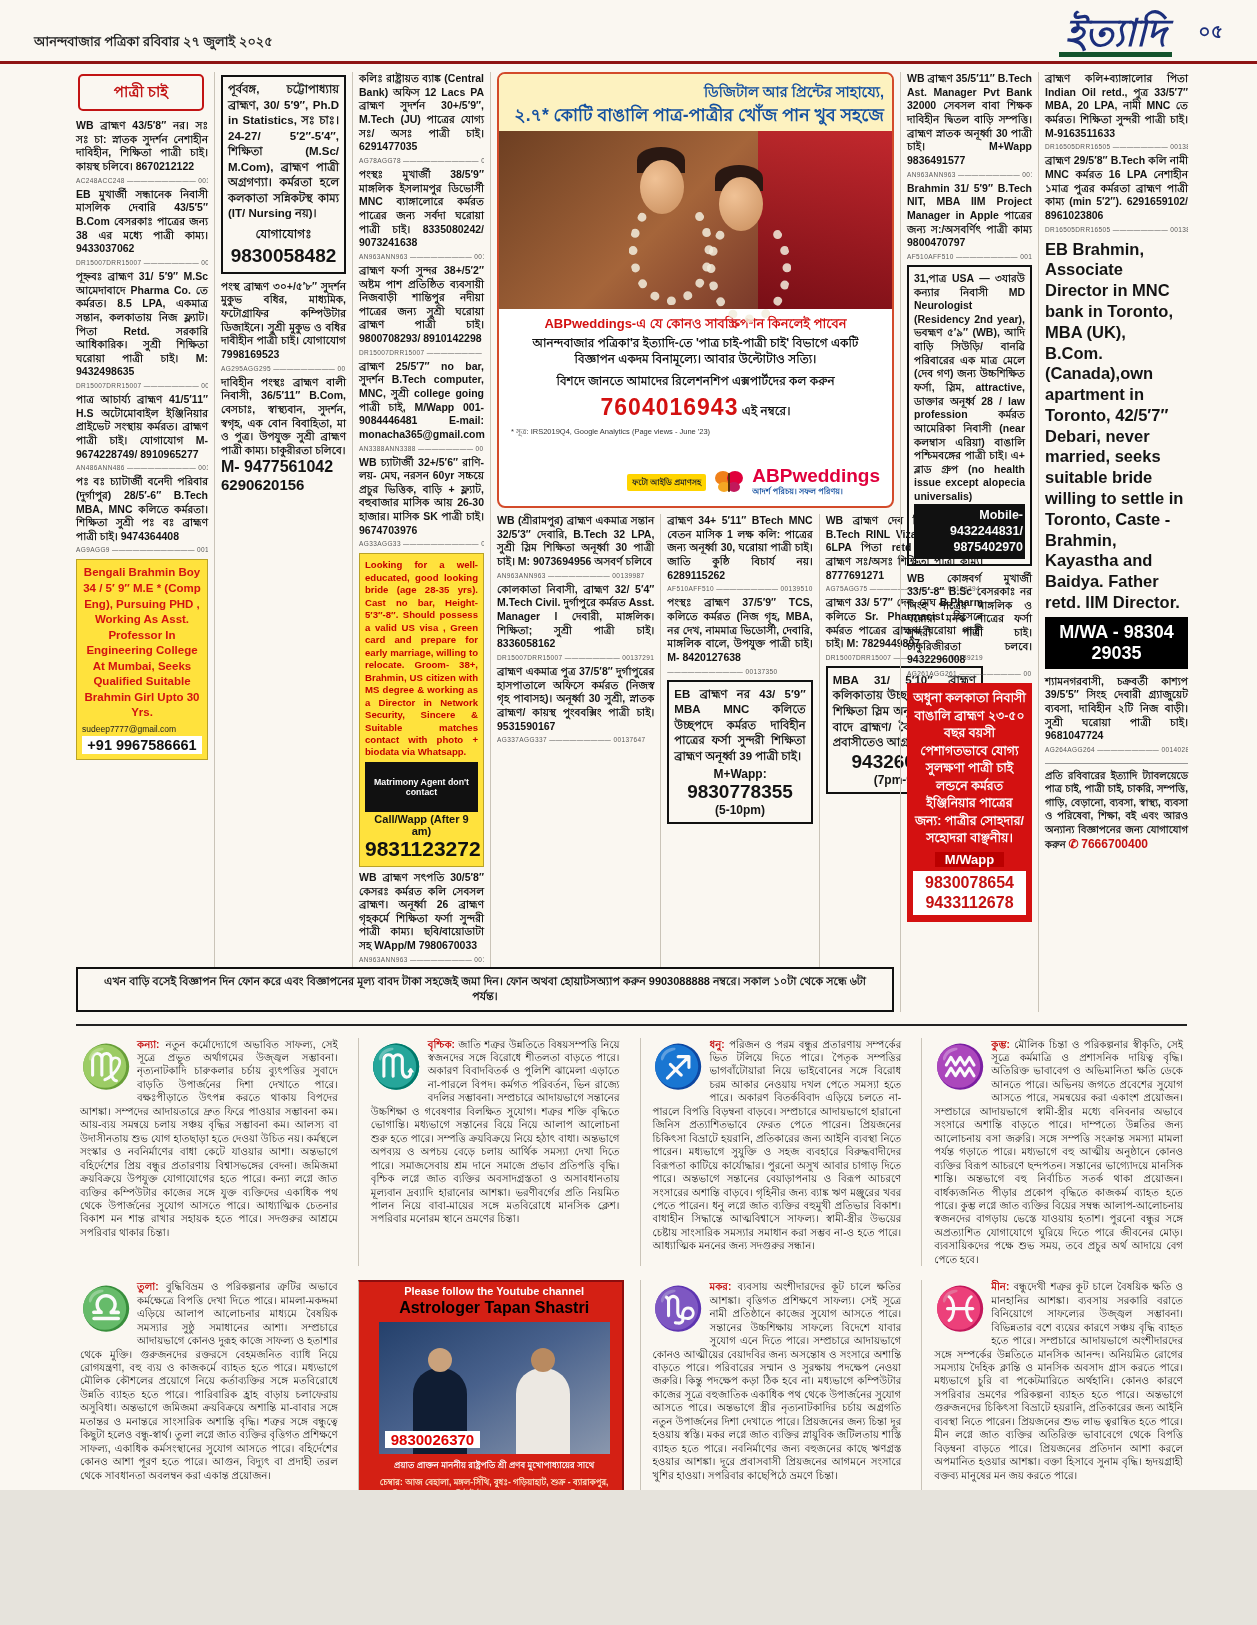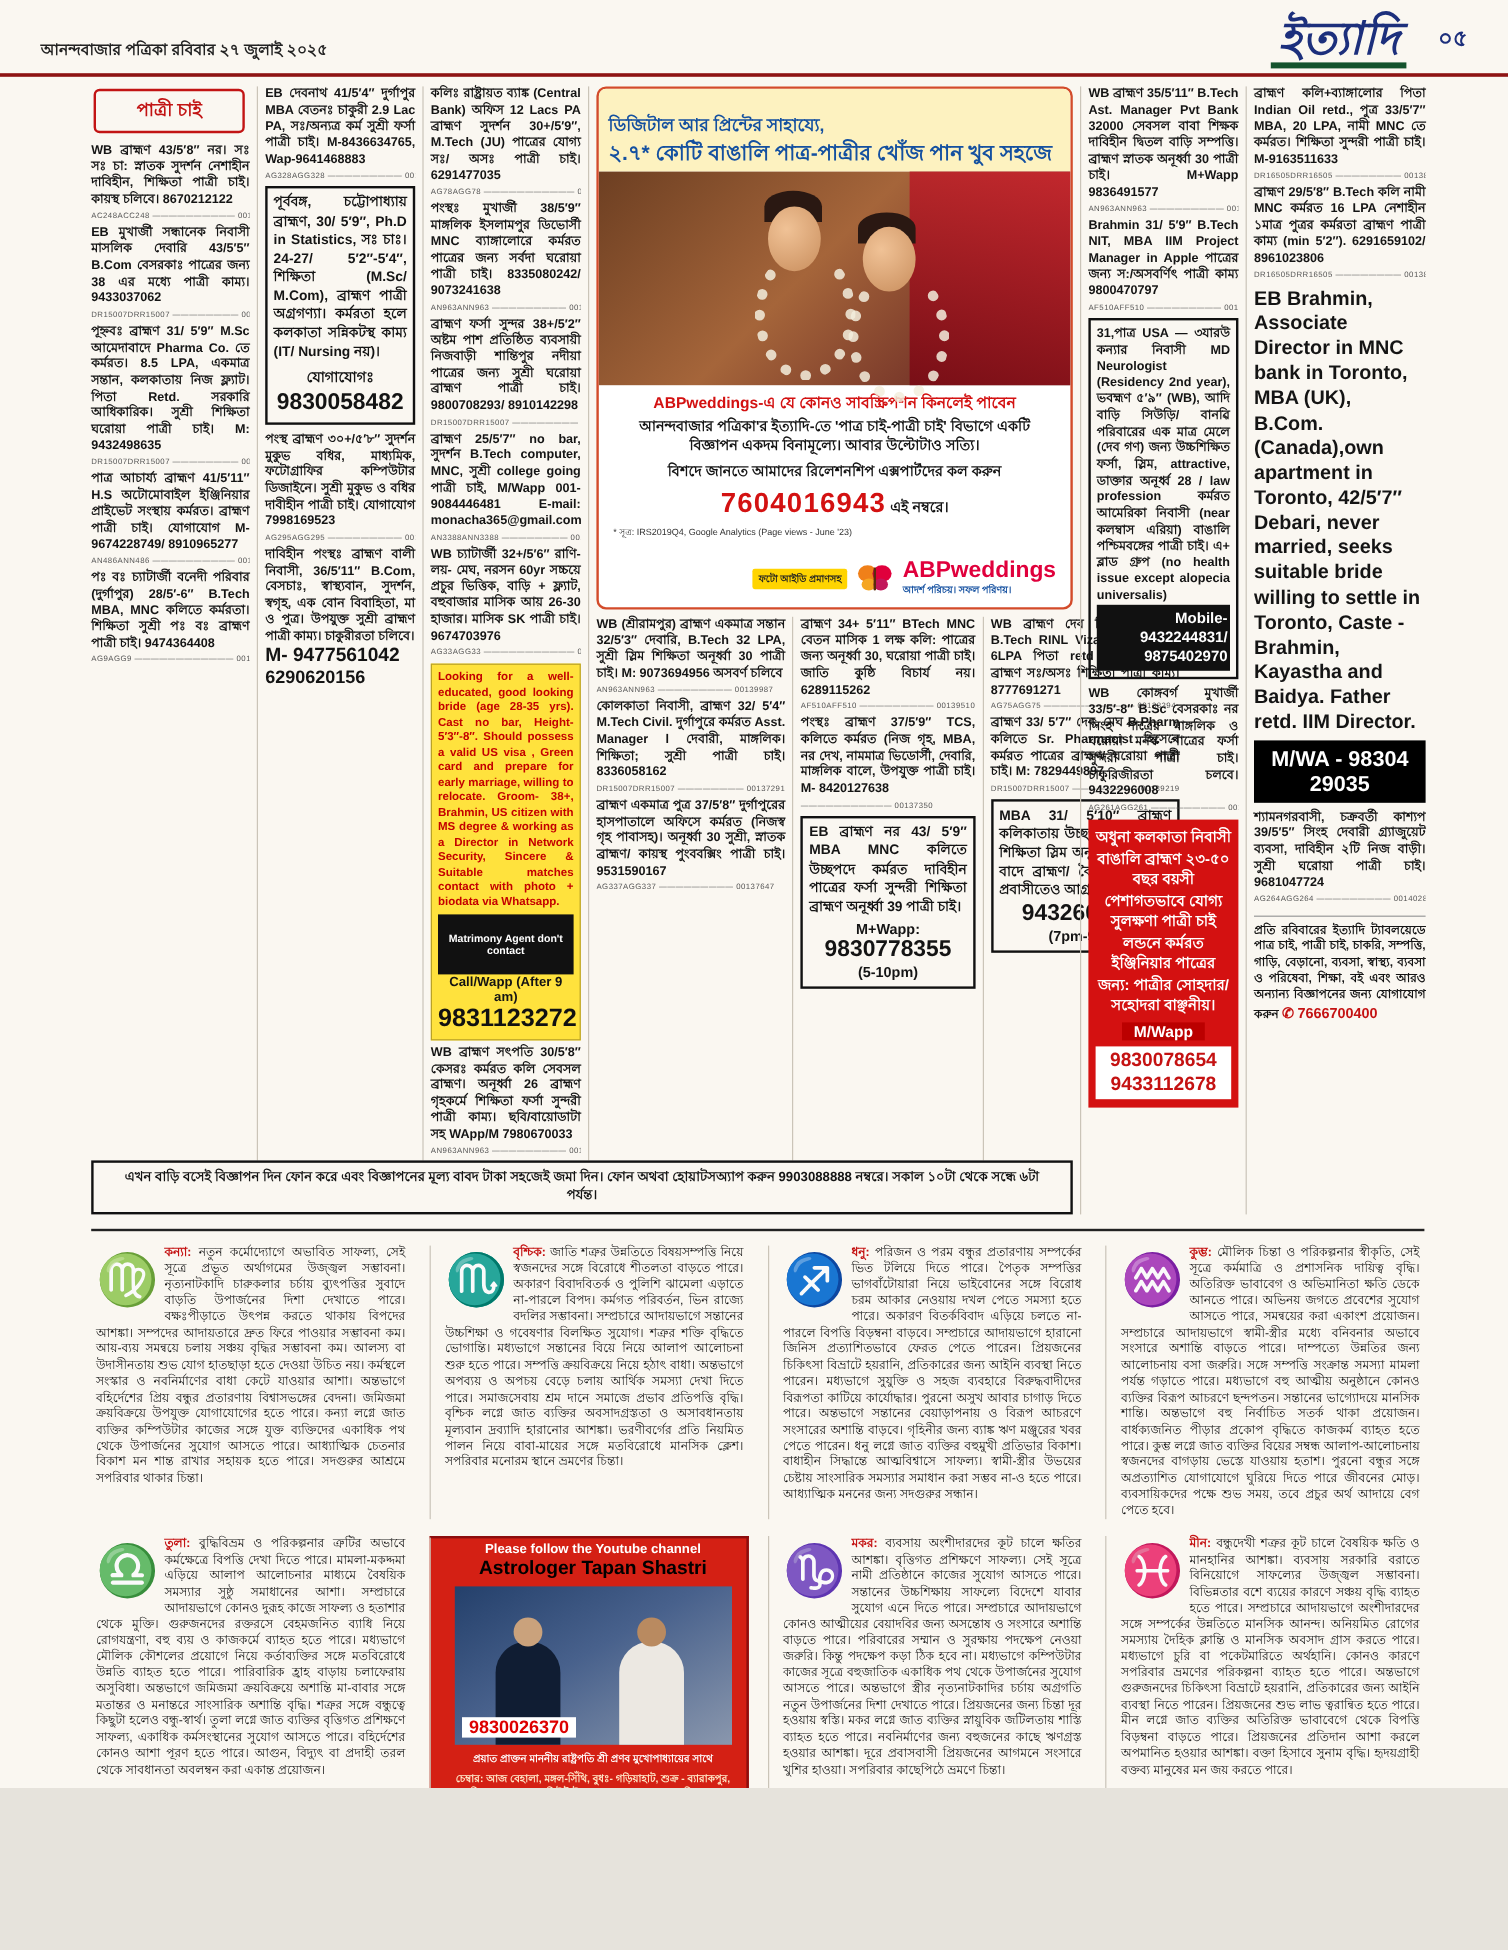--- a/index.html
+++ b/index.html
@@ -59,21 +59,21 @@
   .eb-big { font-size:16.5px; font-weight:bold; line-height:1.26; text-align:left; margin:4px 0; }
   .eb-contact { background:#000; color:#fff; font-size:18px; font-weight:bold; text-align:center; padding:5px 2px; margin-top:4px; }
 
   .ityadi-note { font-size:10px; font-weight:bold; text-align:justify; line-height:1.35; margin-top:8px; border-top:1px solid #999; padding-top:5px; }
   .ityadi-phone { color:#c41212; font-size:12px; font-weight:bold; }
 
   .notice-bar { border:2px solid #111; margin-top:auto; padding:5px 12px; font-size:11px; font-weight:bold; text-align:center; line-height:1.4; }
 
   
   .abp { border:2px solid #d34b2a; border-radius:8px; overflow:hidden; background:#fff; height:436px; display:flex; flex-direction:column; margin-bottom:6px; }
-  .abp-top { background:#fdf2c0; padding:19px 8px 4px 8px; text-align:left; }
+  .abp-top { background:#fdf2c0; padding:7px 8px 4px 8px; text-align:right; }
   .abp-h1 { color:#1450a0; font-weight:bold; font-size:14.5px; }
   .abp-h2 { color:#1450a0; font-weight:bold; font-size:17.5px; line-height:1.25; }
   .abp-photo { height:178px; position:relative; background:linear-gradient(135deg,#6d3f22,#a5653a 45%,#7c3b2b 75%,#5e2a1e); flex:none; }
   .ph-sari { position:absolute; right:0; top:0; bottom:0; width:34%; background:linear-gradient(200deg,rgba(205,35,45,.85),rgba(120,10,20,.9)); }
   .ph-face { position:absolute; width:44px; height:54px; border-radius:50%; background:radial-gradient(circle at 35% 35%,#f0c296,#c98e5d); }
   .ph-f1 { left:36%; top:16%; } .ph-f2 { left:56%; top:26%; }
   .ph-hair { position:absolute; width:48px; height:26px; border-radius:50% 50% 0 0; background:#2a1812; }
   .ph-h1 { left:35%; top:9%; } .ph-h2 { left:55%; top:19%; }
   .ph-garland { position:absolute; width:84px; height:110px; border:9px dotted #f3eedd; border-top-color:transparent; border-radius:50%; opacity:.85; }
   .ph-g1 { left:33%; top:36%; } .ph-g2 { left:53%; top:46%; }
@@ -146,27 +146,28 @@
               <div class="meta">DR15007DRR15007 ———————— 00137300</div>
             </div>
           <div class="ad">
               <div class="ad-t">পাত্র আচার্য্য ব্রাহ্মণ 41/5′11″ H.S অটোমোবাইল ইঞ্জিনিয়ার প্রাইভেট সংস্থায় কর্মরত। ব্রাহ্মণ পাত্রী চাই। যোগাযোগ M-9674228749/ 8910965277</div>
               <div class="meta">AN486ANN486 —————————— 00139694</div>
             </div>
           <div class="ad">
               <div class="ad-t">পঃ বঃ চ্যাটার্জী বনেদী পরিবার (দুর্গাপুর) 28/5′-6″ B.Tech MBA, MNC কলিতে কর্মরতা। শিক্ষিতা সুশ্রী পঃ বঃ ব্রাহ্মণ পাত্রী চাই। 9474364408</div>
               <div class="meta">AG9AGG9 ———————————— 00137278</div>
             </div>
+          <div class="yellow">
+            <div class="bb-text">Bengali Brahmin Boy 34 / 5′ 9″ M.E * (Comp Eng), Pursuing PHD , Working As Asst. Professor In Engineering College At Mumbai, Seeks Qualified Suitable Brahmin Girl Upto 30 Yrs.</div>
+            <div class="bb-email">sudeep7777@gmail.com</div>
+            <div class="bb-phone">+91 9967586661</div>
+          </div>
         </div>
 
         <div class="c-narrow">
-          <div class="ad">
-              <div class="ad-t">EB দেবনাথ 41/5′4″ দুর্গাপুর MBA বেতনঃ চাকুরী 2.9 Lac PA, সঃ/অন্যত্র কর্ম সুশ্রী ফর্সা পাত্রী চাই। M-8436634765, Wap-9641468883</div>
-              <div class="meta">AG328AGG328 ————————— 00140477</div>
-            </div>
           <div class="boxed">
             <div class="bx-t">পূর্ববঙ্গ, চট্টোপাধ্যায় ব্রাহ্মণ, 30/ 5′9″, Ph.D in Statistics, সঃ চাঃ। 24-27/ 5′2″-5′4″, শিক্ষিতা (M.Sc/ M.Com), ব্রাহ্মণ পাত্রী অগ্রগণ্যা। কর্মরতা হলে কলকাতা সন্নিকটস্থ কাম্য (IT/ Nursing নয়)।</div>
             <div class="bx-label">যোগাযোগঃ</div>
             <div class="bx-phone">9830058482</div>
           </div>
           <div class="ad">
               <div class="ad-t">পংস্থ ব্রাহ্মণ ৩০+/৫′৮″ সুদর্শন মুকুভ বধির, মাধ্যমিক, ফটোগ্রাফির কম্পিউটার ডিজাইনে। সুশ্রী মুকুভ ও বধির দাবীহীন পাত্রী চাই। যোগাযোগ 7998169523</div>
               <div class="meta">AG295AGG295 ————————— 00138054</div>
             </div>
           <div class="ad">

